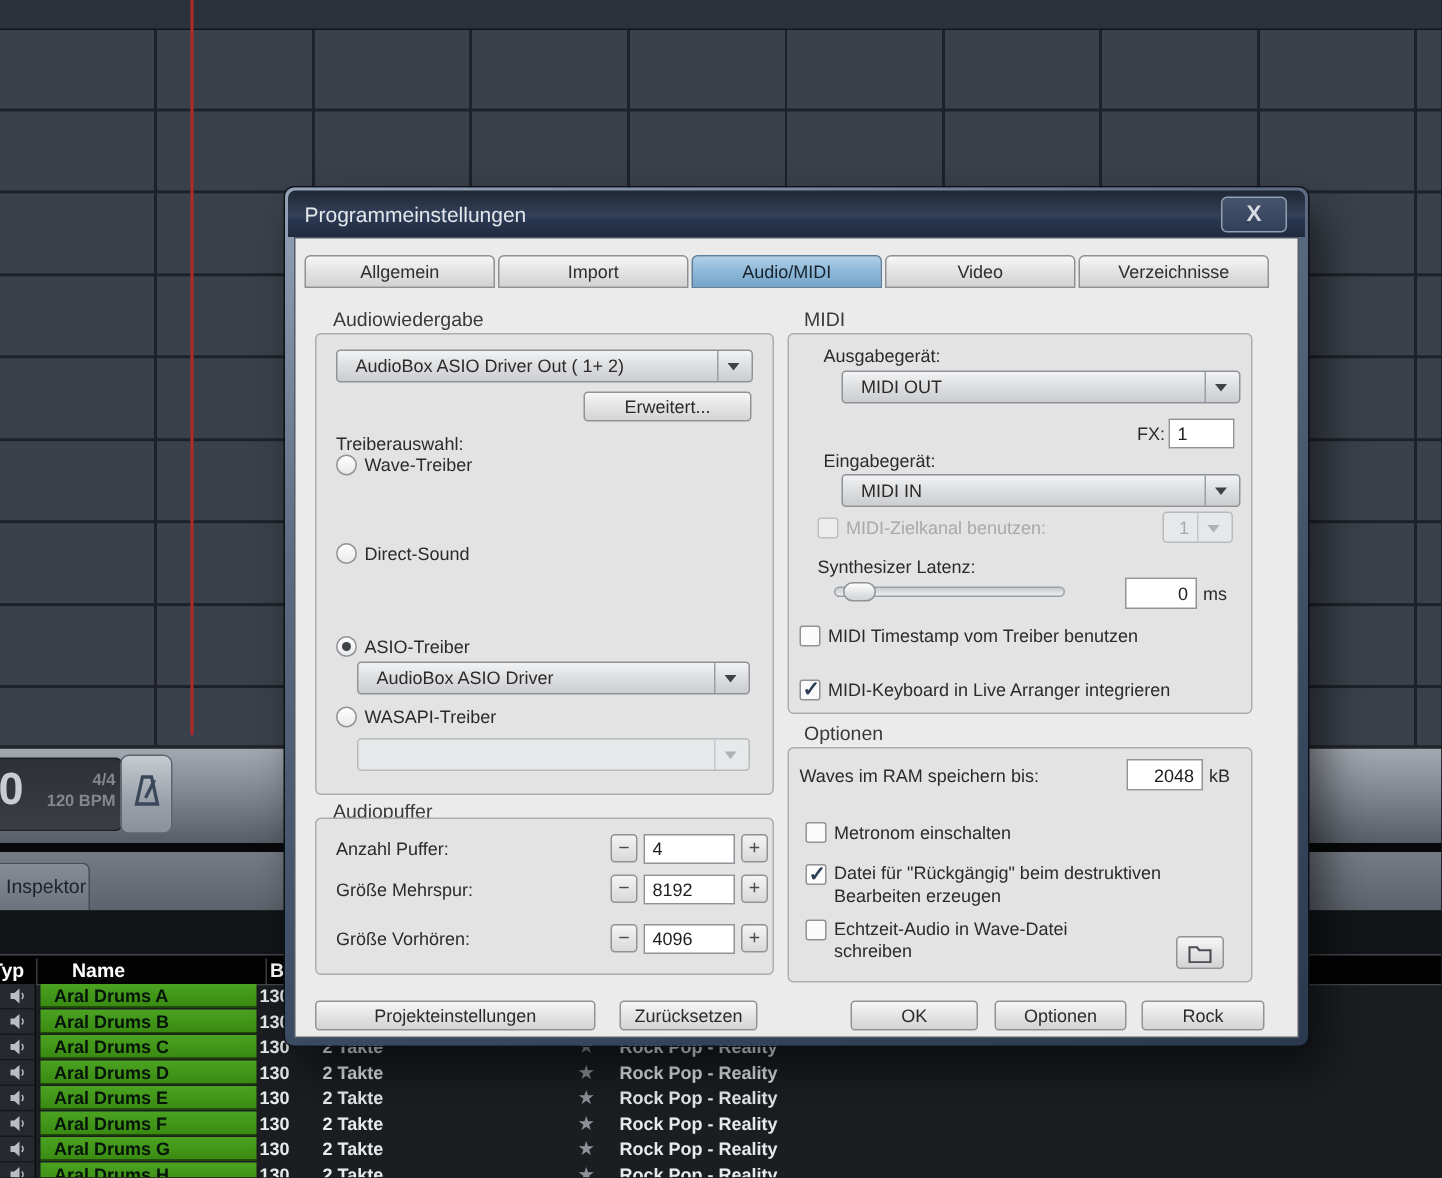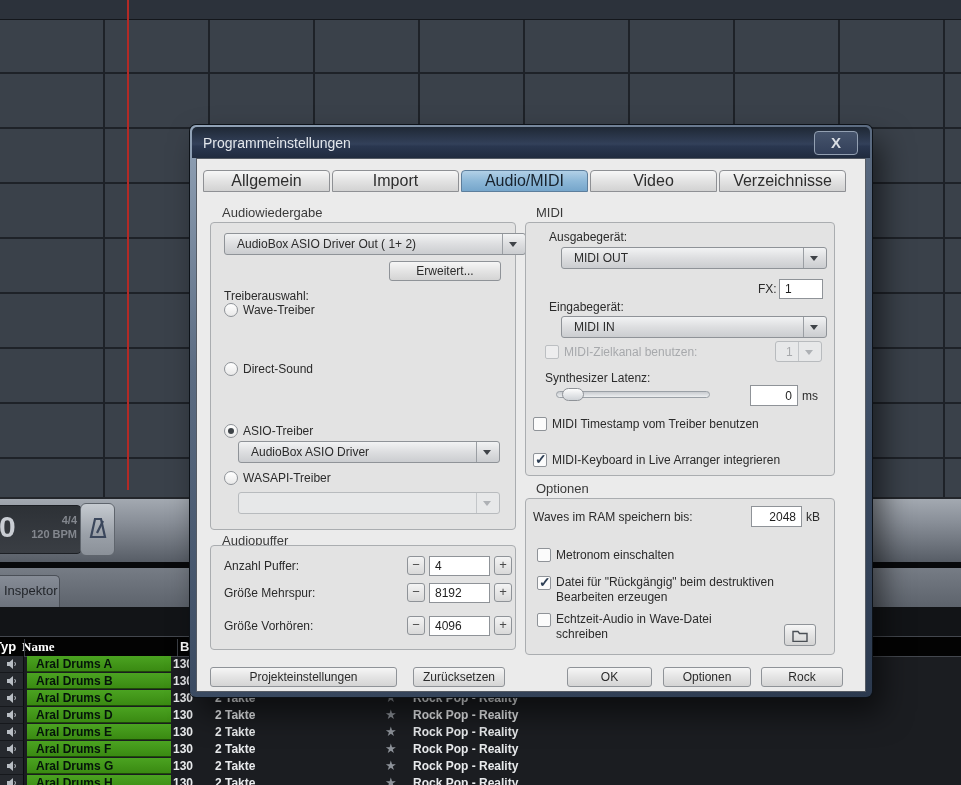--- a/index.html
+++ b/index.html
@@ -32,21 +32,21 @@
     background:linear-gradient(180deg,#767c85,#5d636c); }
   .insp-tab { position:absolute; left:-8px; top:7px; width:68px; height:32px;
     background:linear-gradient(180deg,#868c96,#6d737d); border:1px solid #4a4f57; border-bottom:none;
     border-radius:5px 5px 0 0; color:#1f2227; font-size:13px; padding:7px 0 0 11px; box-sizing:border-box; }
 
   .table-area { position:absolute; left:0; top:607px; width:961px; height:178px; background:#1b1d21; }
   .pre-header { position:absolute; left:0; top:0; width:100%; height:29px; background:#121417; }
   .thead { position:absolute; left:0; top:29px; width:961px; height:19px; background:#030303;
     border-top:1px solid #43474e; border-bottom:1px solid #43474e; color:#fff; font-weight:bold; font-size:13px; box-sizing:content-box; }
   .thead span { position:absolute; top:2px; }
-  .h-typ { left:-6px; } .h-name { left:22px;font-family:Liberation Serif, serif; } .h-b { left:180px; }
+  .h-typ { left:-6px; } .h-name { left:48px; } .h-b { left:180px; }
   .vline { position:absolute; top:0; bottom:0; width:1px; background:#3a3e45; }
   .rows { position:absolute; left:0; top:49px; width:961px; }
   .trow { position:absolute; left:0; width:961px; height:17px; }
   .cell-typ { position:absolute; left:0; top:0; width:24px; height:17px; background:#26292e;
     border-right:1px solid #0c0d10; border-bottom:1px solid #16181c; box-sizing:border-box;
     display:flex; align-items:center; justify-content:center; }
   .cell-name { position:absolute; left:27px; top:0; width:144px; height:16px;
     background:linear-gradient(180deg,#4ba321,#3a8a12); color:#05150a; font-weight:bold; font-size:12px;
     padding:1px 0 0 9px; box-sizing:border-box; border-bottom:1px solid #1e4a08; white-space:nowrap; overflow:hidden; }
   .trow > .wtxt { position:absolute; top:1px; color:#e8eaec; font-weight:bold; font-size:12px; white-space:nowrap; }
@@ -61,21 +61,21 @@
   .titlebar { position:absolute; left:2px; top:2px; right:2px; height:31px; border-radius:5px 5px 0 0;
     background:linear-gradient(180deg,#1f2835 0%,#33415a 55%,#2a3750 62%,#202b3e 100%); }
   .dtitle { position:absolute; left:11px; top:8px; color:#e3e7ec; font-size:14px; }
   .close-btn { position:absolute; top:4px; right:12px; width:44px; height:24px;
     background:linear-gradient(180deg,#46546c,#33405a); border:1px solid #93a0b2; border-radius:4px;
     color:#d9dde3; font-weight:bold; font-size:15px; text-align:center; line-height:22px; box-sizing:border-box; }
   .dbody { position:absolute; left:6px; top:33px; width:670px; height:534px; background:#ebebeb;
     border:1px solid #555b64; box-sizing:border-box; }
 
   .tab { position:absolute; top:11px; height:22px; width:127px; border:1px solid #8e9094; border-radius:4px 4px 0 0;
-    background:linear-gradient(180deg,#f7f7f7,#e3e3e3 50%,#d2d2d2); font-size:16px; color:#2e2e2e;
+    background:linear-gradient(180deg,#f7f7f7,#e3e3e3 50%,#d2d2d2); font-size:12px; color:#2e2e2e;
     text-align:center; line-height:20px; box-sizing:border-box; }
   .tab.active { background:linear-gradient(180deg,#b2d0e7,#8db8d8 50%,#76a6cb); border-color:#5d7e9c; color:#18232e; }
 
   .glabel { position:absolute; font-size:13px; color:#3a3a3a; white-space:nowrap; }
   .gbox { position:absolute; background:#e3e3e3; border:1px solid #aaadb0; border-radius:4px; box-sizing:border-box; }
 
   .dd { position:absolute; height:22px; background:linear-gradient(180deg,#f2f3f4,#dddee0 50%,#cbcdd0);
     border:1px solid #8f9398; border-radius:3px; box-sizing:border-box; font-size:12px; color:#2b2b2b; }
   .dd-text { position:absolute; left:12px; top:3px; white-space:nowrap; }
   .dd-arrow { position:absolute; right:0; top:0; width:22px; height:100%; border-left:1px solid #9a9ea3; }
@@ -272,21 +272,21 @@
     <div class="dbody">
 
       <div class="tab" style="left:6px;">Allgemein</div>
       <div class="tab" style="left:135px;">Import</div>
       <div class="tab active" style="left:264px;">Audio/MIDI</div>
       <div class="tab" style="left:393px;">Video</div>
       <div class="tab" style="left:522px;">Verzeichnisse</div>
 
       <span class="glabel" style="left:25px; top:46px;">Audiowiedergabe</span>
       <div class="gbox" style="left:13px; top:63px; width:306px; height:308px;"></div>
-      <div class="dd" style="left:27px; top:74px; width:302px;">
+      <div class="dd" style="left:27px; top:74px; width:278px;">
         <span class="dd-text">AudioBox ASIO Driver Out ( 1+ 2)</span>
         <span class="dd-arrow"></span>
       </div>
       <div class="btn" style="left:192px; top:102px; width:112px; height:20px; line-height:18px;">Erweitert...</div>
       <span class="lbl" style="left:27px; top:130px;">Treiberauswahl:</span>
 
       <span class="radio" style="left:27px; top:144px;"></span>
       <span class="lbl" style="left:46px; top:144px;">Wave-Treiber</span>
 
       <span class="radio" style="left:27px; top:203px;"></span>

